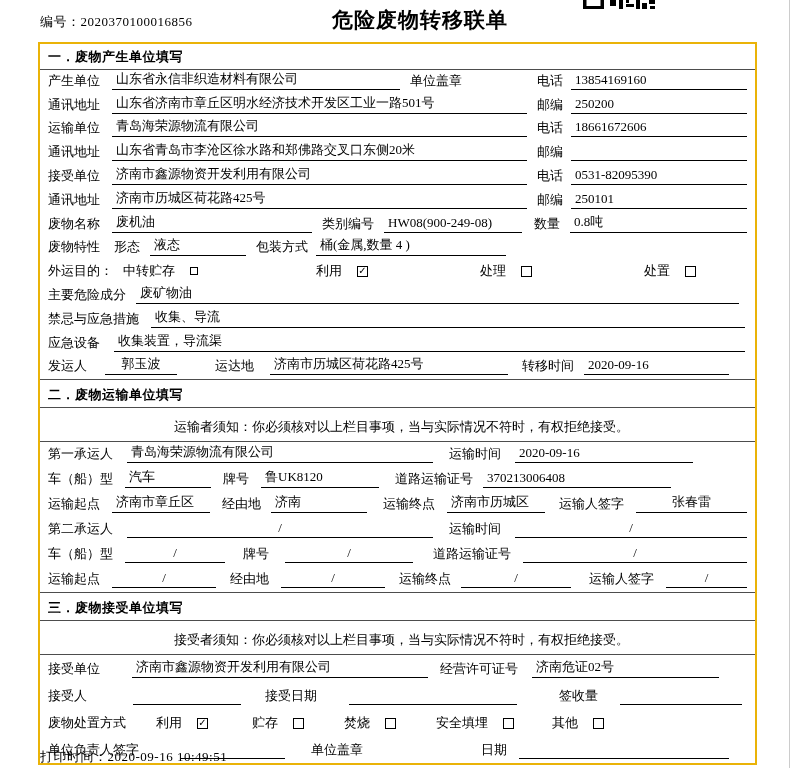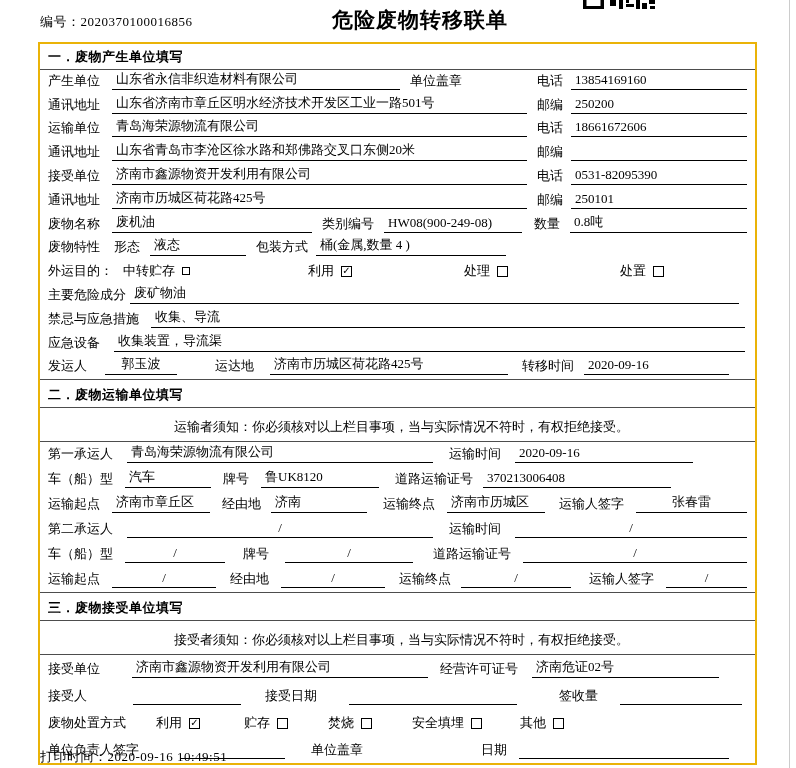--- a/index.html
+++ b/index.html
@@ -18,21 +18,21 @@
   .presep { height:3px; border-top:1.5px solid #4d4d4d; }
   .row { display:flex; align-items:flex-end; height:23.8px; padding:0 8px 4px 8px; white-space:nowrap; }
   .s2 .row { height:25px; }
   .s3 .row { height:27px; }
   .notice { height:34px; padding:10px 0 0 8px; border-bottom:1.5px solid #4d4d4d;text-align:center; }
   .lbl { display:inline-block; }
   .uv { display:inline-block; border-bottom:1px solid #000; padding:0 4px 1px 4px; overflow:hidden; }
   .ctr { text-align:center; }
   .sp { flex:1; }
   .fx { flex:1; }
-  .grp { display:inline-flex; align-items:center; gap:7px; }
+  .grp { display:inline-flex; align-items:center; gap:15px; }
   .cb { width:11px; height:11px; border:1px solid #000; display:inline-flex; align-items:center; justify-content:center; }
   .cb.small { width:8px; height:8px; }
   .mk { font-size:10px; line-height:1; font-family:"DejaVu Sans",sans-serif; }
   .print-time { position:absolute; left:40px; top:748px; font-size:13px; letter-spacing:.5px; }
 </style>
 </head>
 <body>
 
 <div class="doc">
 
@@ -145,21 +145,21 @@
       <span class="grp" style="margin-left:112px">
         <span>处置</span>
         <span class="cb">
             <span class="mk"></span>
           </span>
       </span>
     </div>
 
     <div class="row">
       <span class="lbl">主要危险成分</span>
-      <span class="uv fx" style="margin-left:4px;margin-right:8px">废矿物油</span>
+      <span class="uv fx" style="margin-left:10px;margin-right:8px">废矿物油</span>
     </div>
 
     <div class="row">
       <span class="lbl">禁忌与应急措施</span>
       <span class="uv fx" style="margin-left:12px;margin-right:2px">收集、导流</span>
     </div>
 
     <div class="row">
       <span class="lbl">应急设备</span>
       <span class="uv fx" style="margin-left:14px;margin-right:2px">收集装置，导流渠</span>

